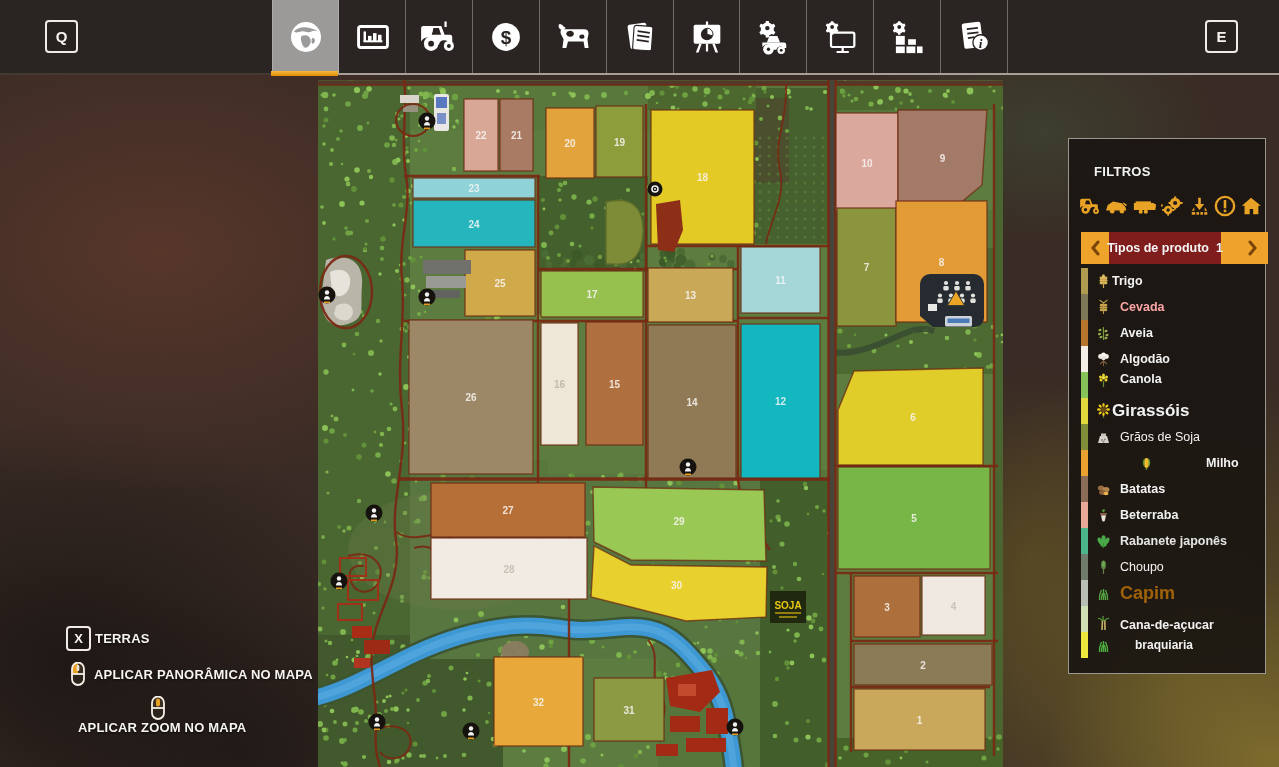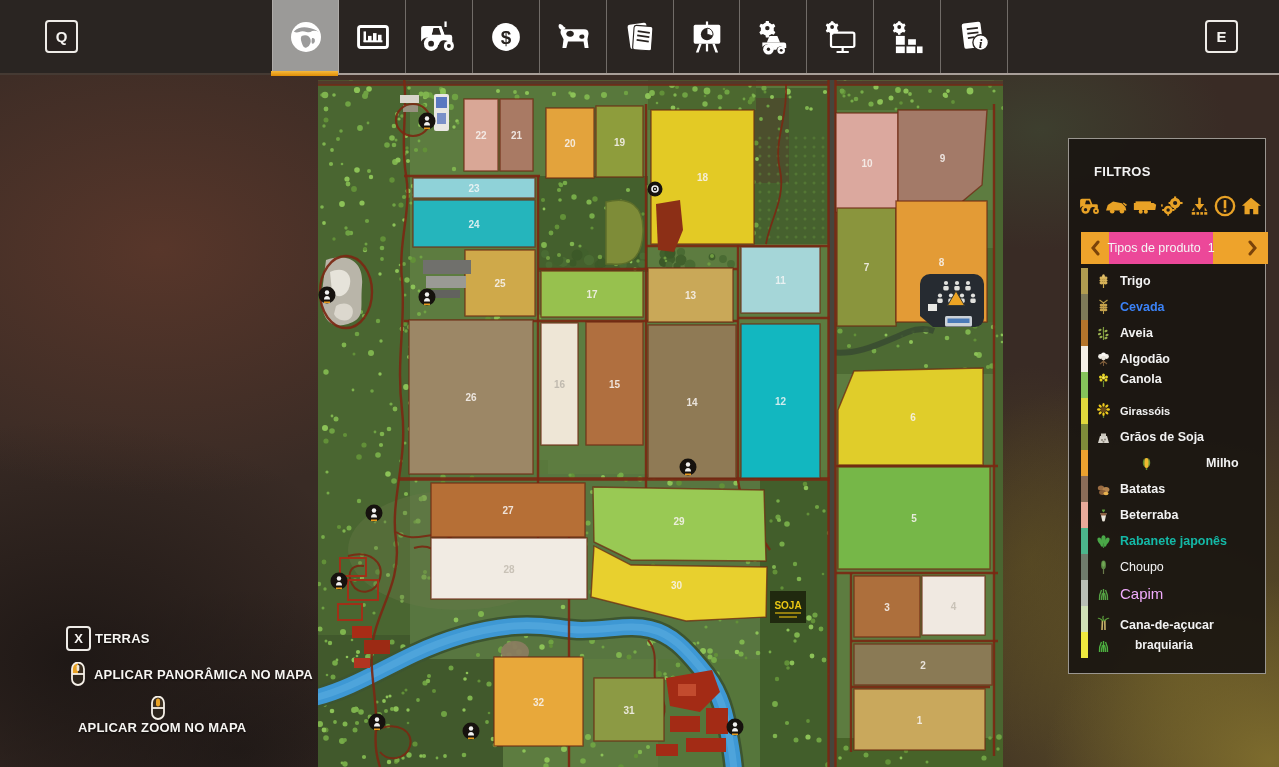--- a/index.html
+++ b/index.html
@@ -1469,21 +1469,21 @@
           </g>
         </svg></span>
 </div>
 
 <div style="position:absolute;left:12px;top:93px;width:187px;height:32px;background:#eea32b;">
 <div style="position:absolute;left:0;top:0;width:28px;height:32px;display:flex;align-items:center;justify-content:center;">
         <svg width="10" height="16" viewBox="0 0 10 16">
           <path d="M8,2 L3,8 L8,14" fill="none" stroke="#7a430a" stroke-width="3" stroke-linecap="round"></path>
         </svg>
       </div>
-<div style="position:absolute;left:28px;top:0;width:104px;height:32px;background:#ec4899;display:flex;align-items:center;justify-content:center;color:#f5f5f5;font-size:12.5px;font-weight:normal;white-space:nowrap;">Tipos de produto&nbsp;&nbsp;1</div>
+<div style="position:absolute;left:28px;top:0;width:112px;height:32px;background:#7f1d1d;display:flex;align-items:center;justify-content:center;color:#f5f5f5;font-size:12.5px;font-weight:bold;white-space:nowrap;">Tipos de produto&nbsp;&nbsp;1</div>
 <div style="position:absolute;left:156px;top:0;width:31px;height:32px;display:flex;align-items:center;justify-content:center;">
         <svg width="10" height="16" viewBox="0 0 10 16">
           <path d="M2,2 L7,8 L2,14" fill="none" stroke="#7a430a" stroke-width="3" stroke-linecap="round"></path>
         </svg>
       </div>
 </div>
 
 <div style="position:absolute;left:0;top:129px;width:198px;">
 
 <div style="display:flex;align-items:center;height:26px;">
@@ -1491,35 +1491,35 @@
 <div style="width:17px;height:17px;margin-left:7px;flex:none;line-height:0;"><svg width="17" height="17" viewBox="0 0 17 17">
             <path d="M8.5,3 V15" stroke="#caa84e" stroke-width="1.2"></path>
             <ellipse cx="6.5" cy="5" rx="2" ry="1.4" fill="#d8b35a"></ellipse>
             <ellipse cx="10.5" cy="5" rx="2" ry="1.4" fill="#d8b35a"></ellipse>
             <ellipse cx="6.5" cy="7.5" rx="2" ry="1.4" fill="#d8b35a"></ellipse>
             <ellipse cx="10.5" cy="7.5" rx="2" ry="1.4" fill="#d8b35a"></ellipse>
             <ellipse cx="6.5" cy="10" rx="2" ry="1.4" fill="#d8b35a"></ellipse>
             <ellipse cx="10.5" cy="10" rx="2" ry="1.4" fill="#d8b35a"></ellipse>
             <ellipse cx="8.5" cy="3.2" rx="1.4" ry="2" fill="#e2c06a"></ellipse>
           </svg></div>
-<div style="margin-left:8px;font-size:12.5px;font-weight:bold;color:#f2f2f2;white-space:nowrap;">Trigo</div>
+<div style="margin-left:0;font-size:12.5px;font-weight:bold;color:#f2f2f2;white-space:nowrap;">Trigo</div>
 </div>
 
 <div style="display:flex;align-items:center;height:26px;">
 <div style="width:7px;height:26px;margin-left:12px;background:#7e7a58;flex:none;"></div>
 <div style="width:17px;height:17px;margin-left:7px;flex:none;line-height:0;"><svg width="17" height="17" viewBox="0 0 17 17">
             <path d="M8.5,3 V15 M8.5,4 L4.5,1 M8.5,4 L12.5,1" stroke="#b89a48" stroke-width="1.1"></path>
             <ellipse cx="6.6" cy="6" rx="2" ry="1.3" fill="#c7a24c"></ellipse>
             <ellipse cx="10.4" cy="6" rx="2" ry="1.3" fill="#c7a24c"></ellipse>
             <ellipse cx="6.6" cy="8.5" rx="2" ry="1.3" fill="#c7a24c"></ellipse>
             <ellipse cx="10.4" cy="8.5" rx="2" ry="1.3" fill="#c7a24c"></ellipse>
             <ellipse cx="6.6" cy="11" rx="2" ry="1.3" fill="#c7a24c"></ellipse>
             <ellipse cx="10.4" cy="11" rx="2" ry="1.3" fill="#c7a24c"></ellipse>
           </svg></div>
-<div style="margin-left:8px;font-size:12.5px;font-weight:bold;color:#3b82f6;white-space:nowrap;">Cevada</div>
+<div style="margin-left:8px;font-size:12.5px;font-weight:bold;color:#fca5a5;white-space:nowrap;">Cevada</div>
 </div>
 
 <div style="display:flex;align-items:center;height:26px;">
 <div style="width:7px;height:26px;margin-left:12px;background:#b5752c;flex:none;"></div>
 <div style="width:17px;height:17px;margin-left:7px;flex:none;line-height:0;"><svg width="17" height="17" viewBox="0 0 17 17">
             <path d="M8.5,2 C8,7 9,11 8.5,15" stroke="#7c9a3c" stroke-width="1.2" fill="none"></path>
             <ellipse cx="5" cy="5" rx="1.7" ry="1.1" fill="#9ab050" transform="rotate(-30 5 5)"></ellipse>
             <ellipse cx="11" cy="6" rx="1.7" ry="1.1" fill="#9ab050" transform="rotate(-30 11 6)"></ellipse>
             <ellipse cx="4.5" cy="9" rx="1.7" ry="1.1" fill="#9ab050" transform="rotate(-30 4.5 9)"></ellipse>
             <ellipse cx="12" cy="10" rx="1.7" ry="1.1" fill="#9ab050" transform="rotate(-30 12 10)"></ellipse>
@@ -1563,33 +1563,33 @@
             <ellipse cx="13.1" cy="6.5" rx="1.9" ry="1.2" fill="#eeca1e" transform="rotate(0 13.1 6.5)"></ellipse>
             <ellipse cx="11.8" cy="9.8" rx="1.9" ry="1.2" fill="#eeca1e" transform="rotate(45 11.8 9.8)"></ellipse>
             <ellipse cx="8.5" cy="11.1" rx="1.9" ry="1.2" fill="#eeca1e" transform="rotate(90 8.5 11.1)"></ellipse>
             <ellipse cx="5.2" cy="9.8" rx="1.9" ry="1.2" fill="#eeca1e" transform="rotate(135 5.2 9.8)"></ellipse>
             <ellipse cx="3.9" cy="6.5" rx="1.9" ry="1.2" fill="#eeca1e" transform="rotate(180 3.9 6.5)"></ellipse>
             <ellipse cx="5.2" cy="3.2" rx="1.9" ry="1.2" fill="#eeca1e" transform="rotate(225 5.2 3.2)"></ellipse>
             <ellipse cx="8.5" cy="1.9" rx="1.9" ry="1.2" fill="#eeca1e" transform="rotate(270 8.5 1.9)"></ellipse>
             <ellipse cx="11.8" cy="3.2" rx="1.9" ry="1.2" fill="#eeca1e" transform="rotate(315 11.8 3.2)"></ellipse>
             <circle cx="8.5" cy="6.5" r="2.6" fill="#6a4a18"></circle>
           </svg></div>
-<div style="margin-left:8px;font-size:11px;font-weight:bold;color:#f2f2f2;white-space:nowrap;">Girassóis</div>
+<div style="margin-left:0;font-size:17px;font-weight:bold;color:#f2f2f2;white-space:nowrap;">Girassóis</div>
 </div>
 
 <div style="display:flex;align-items:center;height:26px;">
 <div style="width:7px;height:26px;margin-left:12px;background:#7f8c3a;flex:none;"></div>
 <div style="width:17px;height:17px;margin-left:7px;flex:none;line-height:0;"><svg width="17" height="17" viewBox="0 0 17 17">
             <path d="M5,7 h7 l2,7 h-11 z" fill="#d8d4cc"></path>
             <rect x="6" y="4.5" width="5" height="3" fill="#c8c4ba"></rect>
             <circle cx="7" cy="11" r="1" fill="#8a8478"></circle>
             <circle cx="10" cy="10.5" r="1" fill="#8a8478"></circle>
             <circle cx="8.5" cy="12.8" r="1" fill="#8a8478"></circle>
           </svg></div>
-<div style="margin-left:8px;font-size:12.5px;font-weight:bold;color:#f2f2f2;white-space:nowrap;">Grãos de Soja</div>
+<div style="margin-left:8px;font-size:12.5px;font-weight:normal;color:#f2f2f2;white-space:nowrap;">Grãos de Soja</div>
 </div>
 
 <div style="display:flex;align-items:center;height:26px;gap:43px;">
 <div style="width:7px;height:26px;margin-left:12px;background:#eba12f;flex:none;"></div>
 <div style="width:17px;height:17px;margin-left:7px;flex:none;line-height:0;"><svg width="17" height="17" viewBox="0 0 17 17">
             <ellipse cx="8.5" cy="8" rx="2.6" ry="5" fill="#eebb30"></ellipse>
             <path d="M6.5,12 C4,10 4.5,5 6.5,3 L6.5,12 z" fill="#5a8a30"></path>
             <path d="M10.5,12 C13,10 12.5,5 10.5,3 L10.5,12 z" fill="#6a9a3a"></path>
             <path d="M8.5,13 L8.5,15" stroke="#5a8a30" stroke-width="1.4"></path>
           </svg></div>
@@ -1622,21 +1622,21 @@
 <div style="width:17px;height:17px;margin-left:7px;flex:none;line-height:0;"><svg width="17" height="17" viewBox="0 0 17 17">
             <g fill="#4aa848">
               <ellipse cx="5" cy="8" rx="2" ry="3.6" transform="rotate(-28 5 8)"></ellipse>
               <ellipse cx="12" cy="8" rx="2" ry="3.6" transform="rotate(28 12 8)"></ellipse>
               <ellipse cx="8.5" cy="6.5" rx="2.2" ry="4.2"></ellipse>
               <ellipse cx="6.8" cy="11" rx="1.6" ry="2.8" transform="rotate(-14 6.8 11)"></ellipse>
               <ellipse cx="10.2" cy="11" rx="1.6" ry="2.8" transform="rotate(14 10.2 11)"></ellipse>
             </g>
             <path d="M8.5,11 V15" stroke="#3a8838" stroke-width="1.2"></path>
           </svg></div>
-<div style="margin-left:8px;font-size:12.5px;font-weight:bold;color:#14b8a6;white-space:nowrap;">Rabanete japonês</div>
+<div style="margin-left:8px;font-size:12.5px;font-weight:bold;color:#e5e5e5;white-space:nowrap;">Rabanete japonês</div>
 </div>
 
 <div style="display:flex;align-items:center;height:26px;">
 <div style="width:7px;height:26px;margin-left:12px;background:#6f7c6c;flex:none;"></div>
 <div style="width:17px;height:17px;margin-left:7px;flex:none;line-height:0;"><svg width="17" height="17" viewBox="0 0 17 17">
             <path d="M8.5,15 V6" stroke="#6a7a4a" stroke-width="1.2"></path>
             <ellipse cx="8.5" cy="6" rx="2.4" ry="4.4" fill="#5c8c44"></ellipse>
             <ellipse cx="8.5" cy="5" rx="1.3" ry="2.8" fill="#74a858"></ellipse>
           </svg></div>
 <div style="margin-left:8px;font-size:12.5px;font-weight:normal;color:#f2f2f2;white-space:nowrap;">Choupo</div>
@@ -1646,21 +1646,21 @@
 <div style="width:7px;height:26px;margin-left:12px;background:#babfb5;flex:none;"></div>
 <div style="width:17px;height:17px;margin-left:7px;flex:none;line-height:0;"><svg width="17" height="17" viewBox="0 0 17 17">
             <g stroke="#55a244" stroke-width="1.4" fill="none">
               <path d="M4.5,15 C4,11 5,8 6.5,5"></path>
               <path d="M8.5,15 C8.5,10 8.5,8 8.5,4"></path>
               <path d="M12.5,15 C13,11 12,8 10.5,5"></path>
               <path d="M6.5,15 C6.5,12 7,10 7.5,8"></path>
               <path d="M10.5,15 C10.5,12 10,10 9.5,8"></path>
             </g>
           </svg></div>
-<div style="margin-left:8px;font-size:15px;font-weight:normal;color:#f0abfc;white-space:nowrap;">Capim</div>
+<div style="margin-left:8px;font-size:18px;font-weight:bold;color:#a16207;white-space:nowrap;">Capim</div>
 </div>
 
 <div style="display:flex;align-items:flex-end;height:26px;">
 <div style="width:7px;height:26px;margin-left:12px;background:#d0e0b5;flex:none;"></div>
 <div style="width:17px;height:17px;margin-left:7px;flex:none;line-height:0;"><svg width="17" height="17" viewBox="0 0 17 17">
             <path d="M7,15 L7.5,5 M10,15 L9.8,5" stroke="#c8b26a" stroke-width="1.6"></path>
             <g stroke="#5a9a3a" stroke-width="1.2" fill="none">
               <path d="M8.5,6 C5,4 4,2.5 3,3.5"></path>
               <path d="M8.5,6 C12,4 13,2.5 14,3.5"></path>
               <path d="M8.5,5 C7.5,3 8,1.5 8.5,1"></path>

